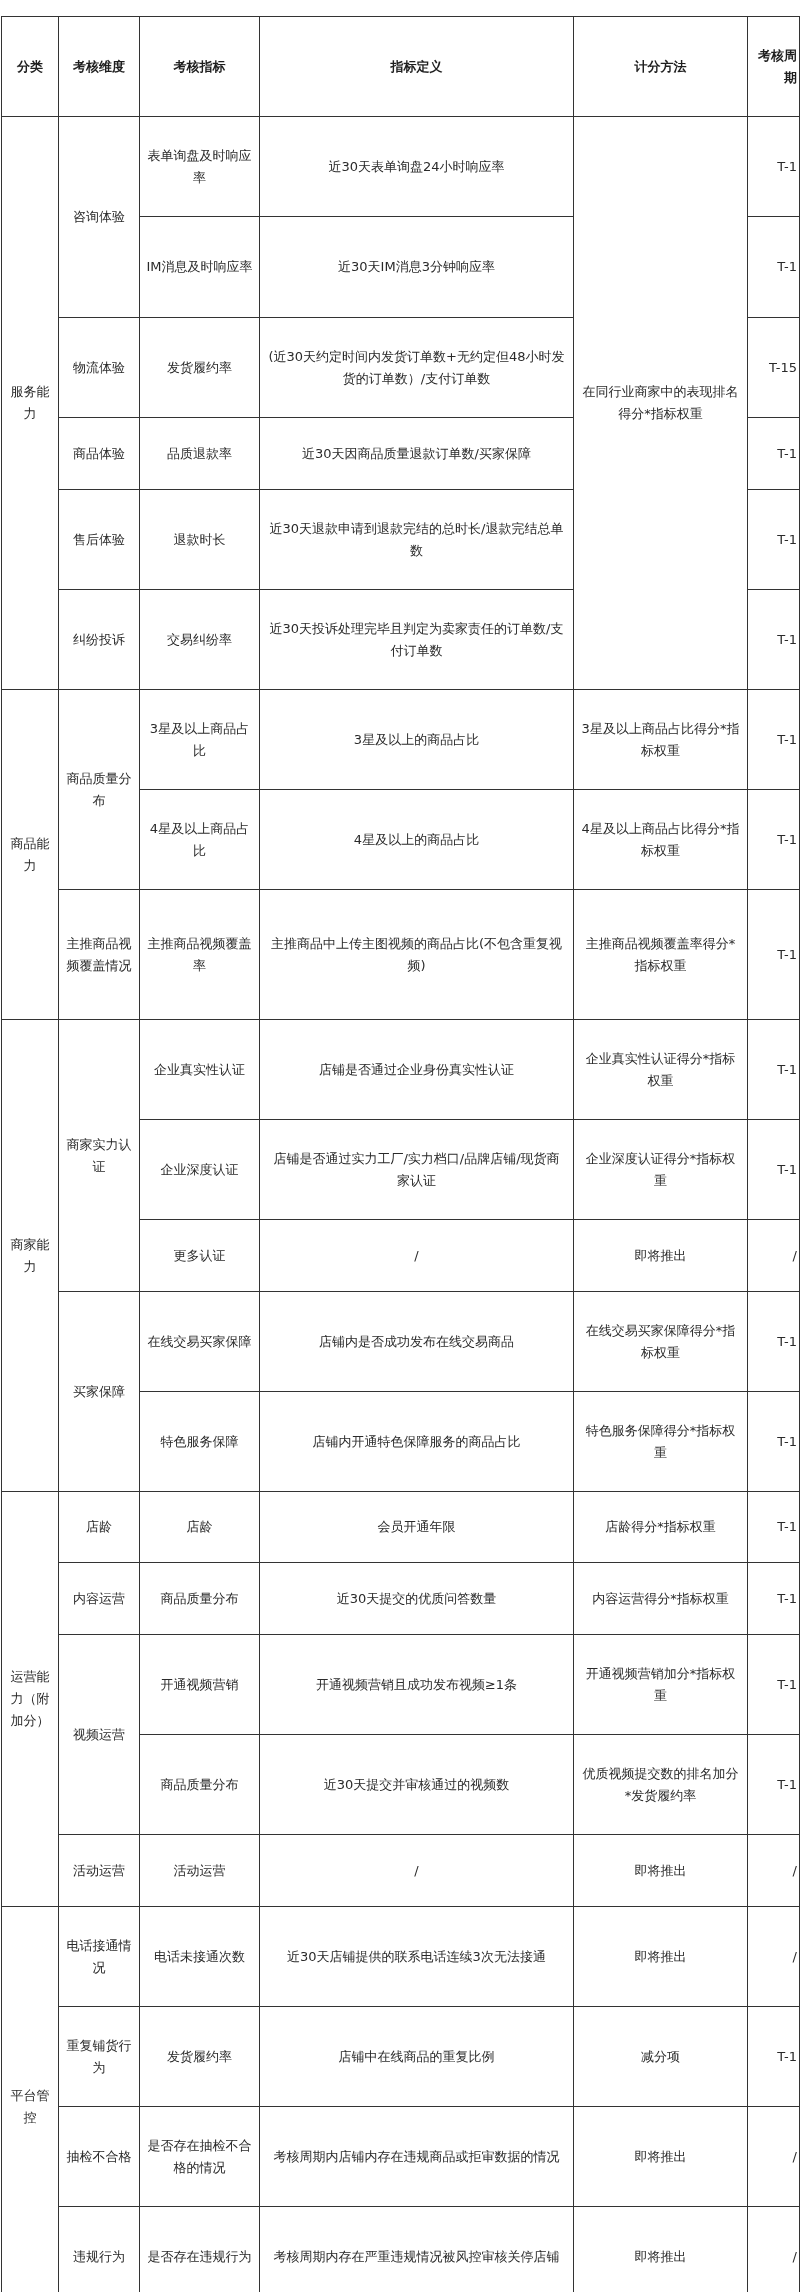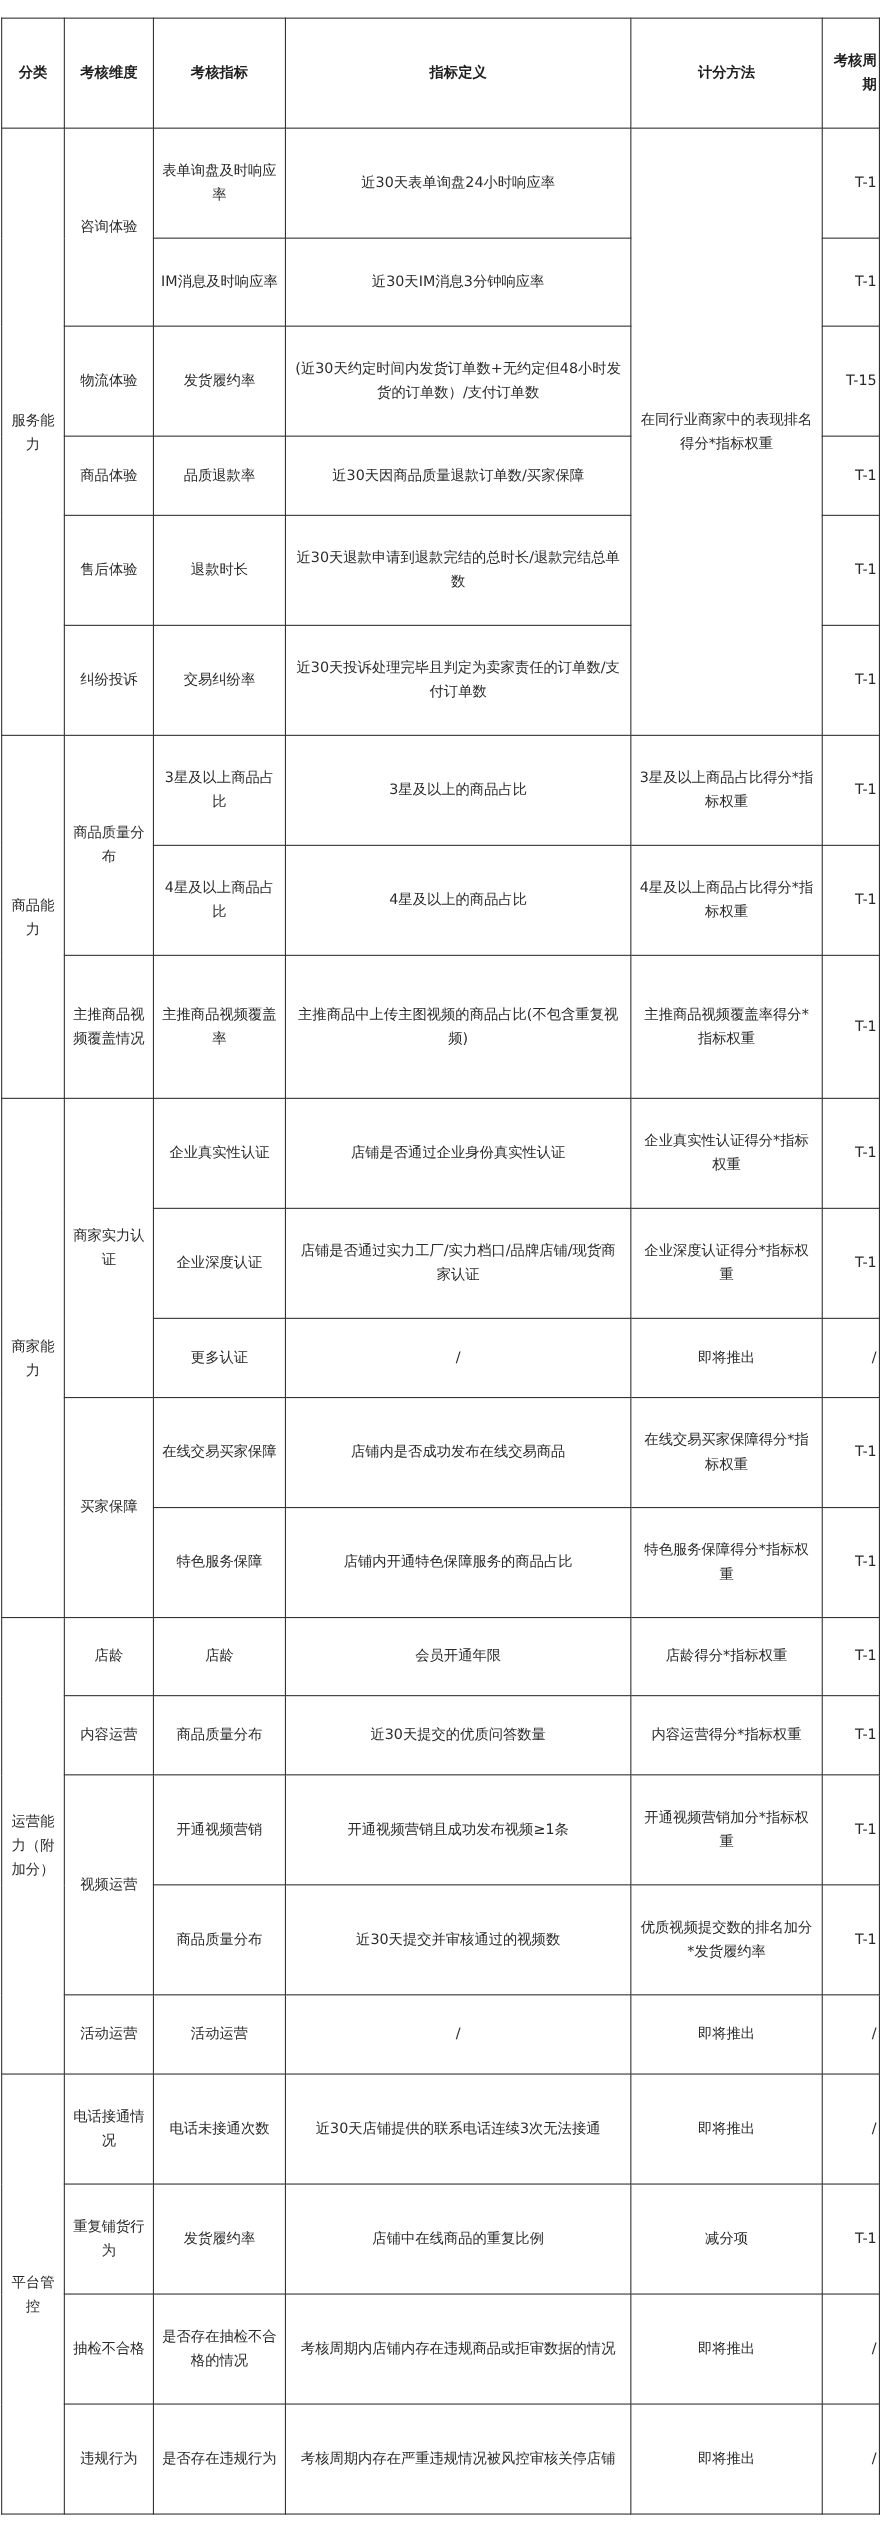--- a/index.html
+++ b/index.html
@@ -53,21 +53,21 @@
   <tbody>
 
     <tr style="height:100px">
       <td class="cat" rowspan="6">服务能力</td>
       <td rowspan="2">咨询体验</td>
       <td>表单询盘及时响应率</td>
       <td class="def">近30天表单询盘24小时响应率</td>
       <td rowspan="6">在同行业商家中的表现排名得分*指标权重</td>
       <td class="period">T-1</td>
     </tr>
-    <tr style="height:80px">
+    <tr style="height:101px">
       <td>IM消息及时响应率</td>
       <td class="def">近30天IM消息3分钟响应率</td>
       <td class="period">T-1</td>
     </tr>
     <tr style="height:100px">
       <td>物流体验</td>
       <td>发货履约率</td>
       <td class="def">(近30天约定时间内发货订单数+无约定但48小时发货的订单数）/支付订单数</td>
       <td class="period">T-15</td>
     </tr>

